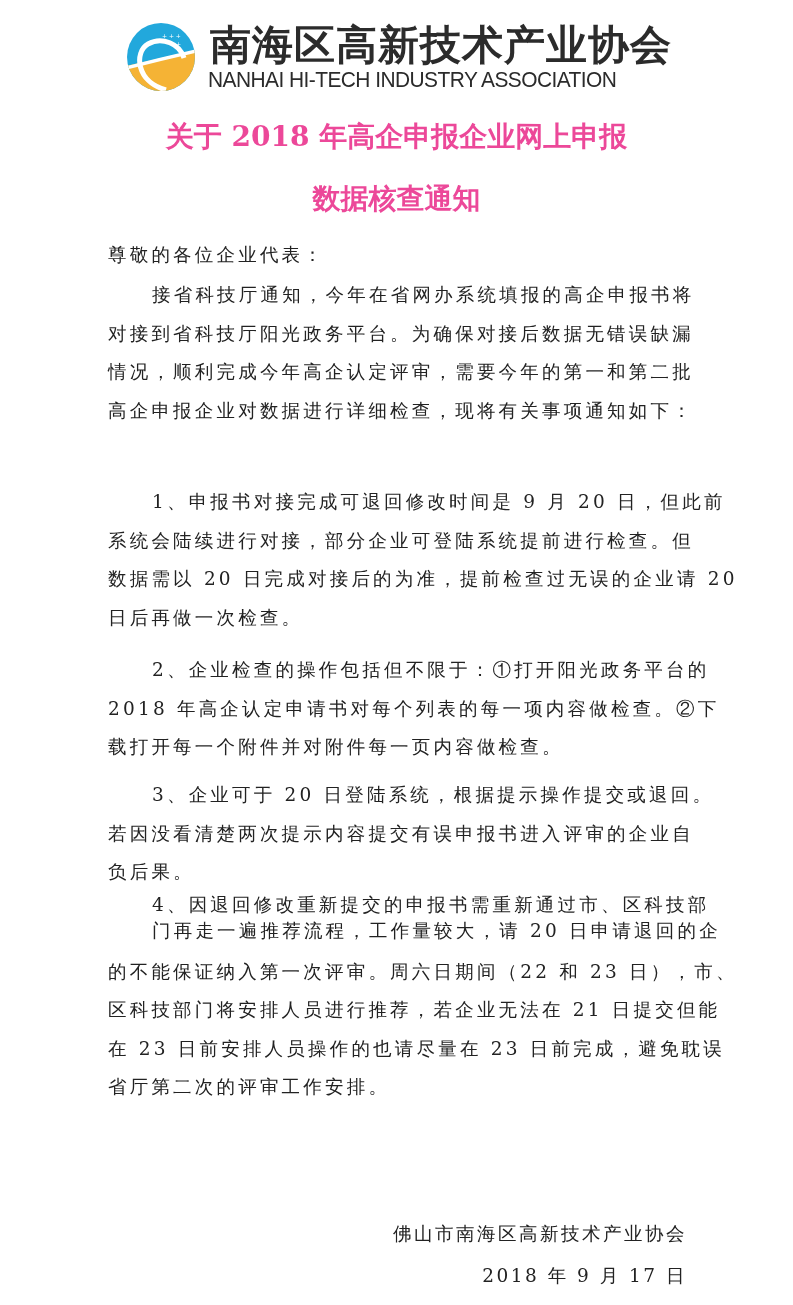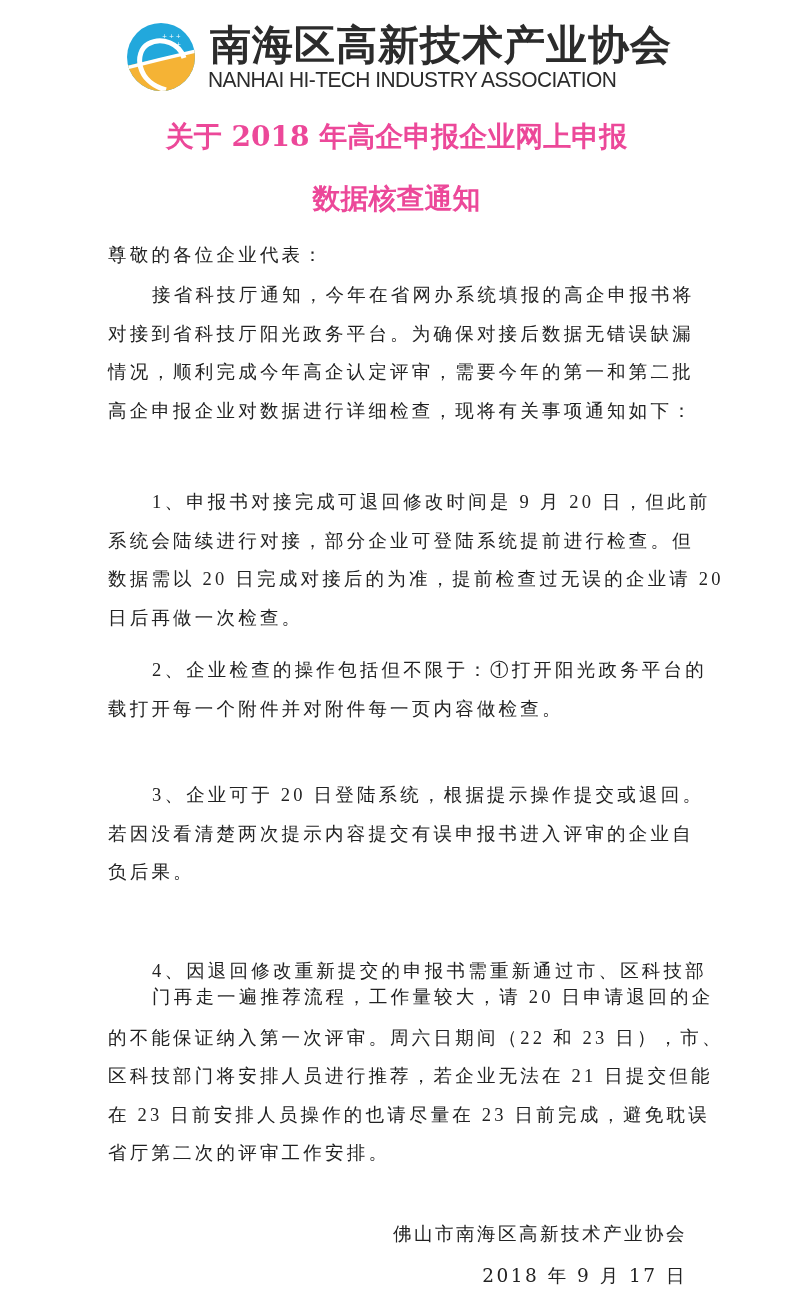--- a/index.html
+++ b/index.html
@@ -13,21 +13,21 @@
   .org-en { position: absolute; left: 208px; top: 67px; font-family: "Liberation Sans", sans-serif;
             font-size: 22.5px; color: #2b2b2b; white-space: nowrap; letter-spacing: -0.6px; line-height: 26px; transform: scaleX(0.93); transform-origin: left; }
 
   .title { position: absolute; left: 0; width: 793px; text-align: center;
            font-family: "DejaVu Serif", "Liberation Serif", serif; font-weight: bold; font-size: 28px; color: #ec4899; white-space: nowrap; }
   .title.l1 { top: 118px; }
   .title.l2 { top: 180px; }
 
   .para { position: absolute; left: 108px; width: 580px; font-size: 18.5px; letter-spacing: 3.2px;
           line-height: 38.5px; color: #222; white-space: nowrap; }
-  .line { display: block; height: 38.5px; font-family: Liberation Serif, serif; }
+  .line { display: block; height: 38.5px; }
   .indent { padding-left: 44px; }
 
   .sign { position: absolute; right: 106px; text-align: right; font-size: 18.5px; letter-spacing: 2.5px; color: #222; white-space: nowrap; }
 </style>
 </head>
 <body>
 
 <div class="header">
   <svg class="logo" viewBox="0 0 70 70">
     <defs>
@@ -64,30 +64,31 @@
 
 <div class="para" style="top:483px;">
   <span class="line indent">1、申报书对接完成可退回修改时间是 9 月 20 日，但此前</span>
   <span class="line">系统会陆续进行对接，部分企业可登陆系统提前进行检查。但</span>
   <span class="line">数据需以 20 日完成对接后的为准，提前检查过无误的企业请 20</span>
   <span class="line">日后再做一次检查。</span>
 </div>
 
 <div class="para" style="top:651px;">
   <span class="line indent">2、企业检查的操作包括但不限于：①打开阳光政务平台的</span>
+  <span class="line">2018 年高企认定申请书对每个列表的每一项内容做检查。②下</span>
   <span class="line">载打开每一个附件并对附件每一页内容做检查。</span>
 </div>
 
 <div class="para" style="top:776px;">
   <span class="line indent">3、企业可于 20 日登陆系统，根据提示操作提交或退回。</span>
   <span class="line">若因没看清楚两次提示内容提交有误申报书进入评审的企业自</span>
   <span class="line">负后果。</span>
 </div>
 
-<div class="para" style="top:954px;">
+<div class="para" style="top:888px;">
   <span class="line indent" style="height:26px;line-height:34px;">4、因退回修改重新提交的申报书需重新通过市、区科技部</span>
   <span class="line indent" style="height:38.5px;line-height:34px;">门再走一遍推荐流程，工作量较大，请 20 日申请退回的企</span>
   <span class="line">的不能保证纳入第一次评审。周六日期间（22 和 23 日），市、</span>
   <span class="line">区科技部门将安排人员进行推荐，若企业无法在 21 日提交但能</span>
   <span class="line">在 23 日前安排人员操作的也请尽量在 23 日前完成，避免耽误</span>
   <span class="line">省厅第二次的评审工作安排。</span>
 </div>
 
 <div class="sign" style="top:1221px;">佛山市南海区高新技术产业协会</div>
 <div class="sign" style="top:1263px;">2018 年 9 月 17 日</div>

